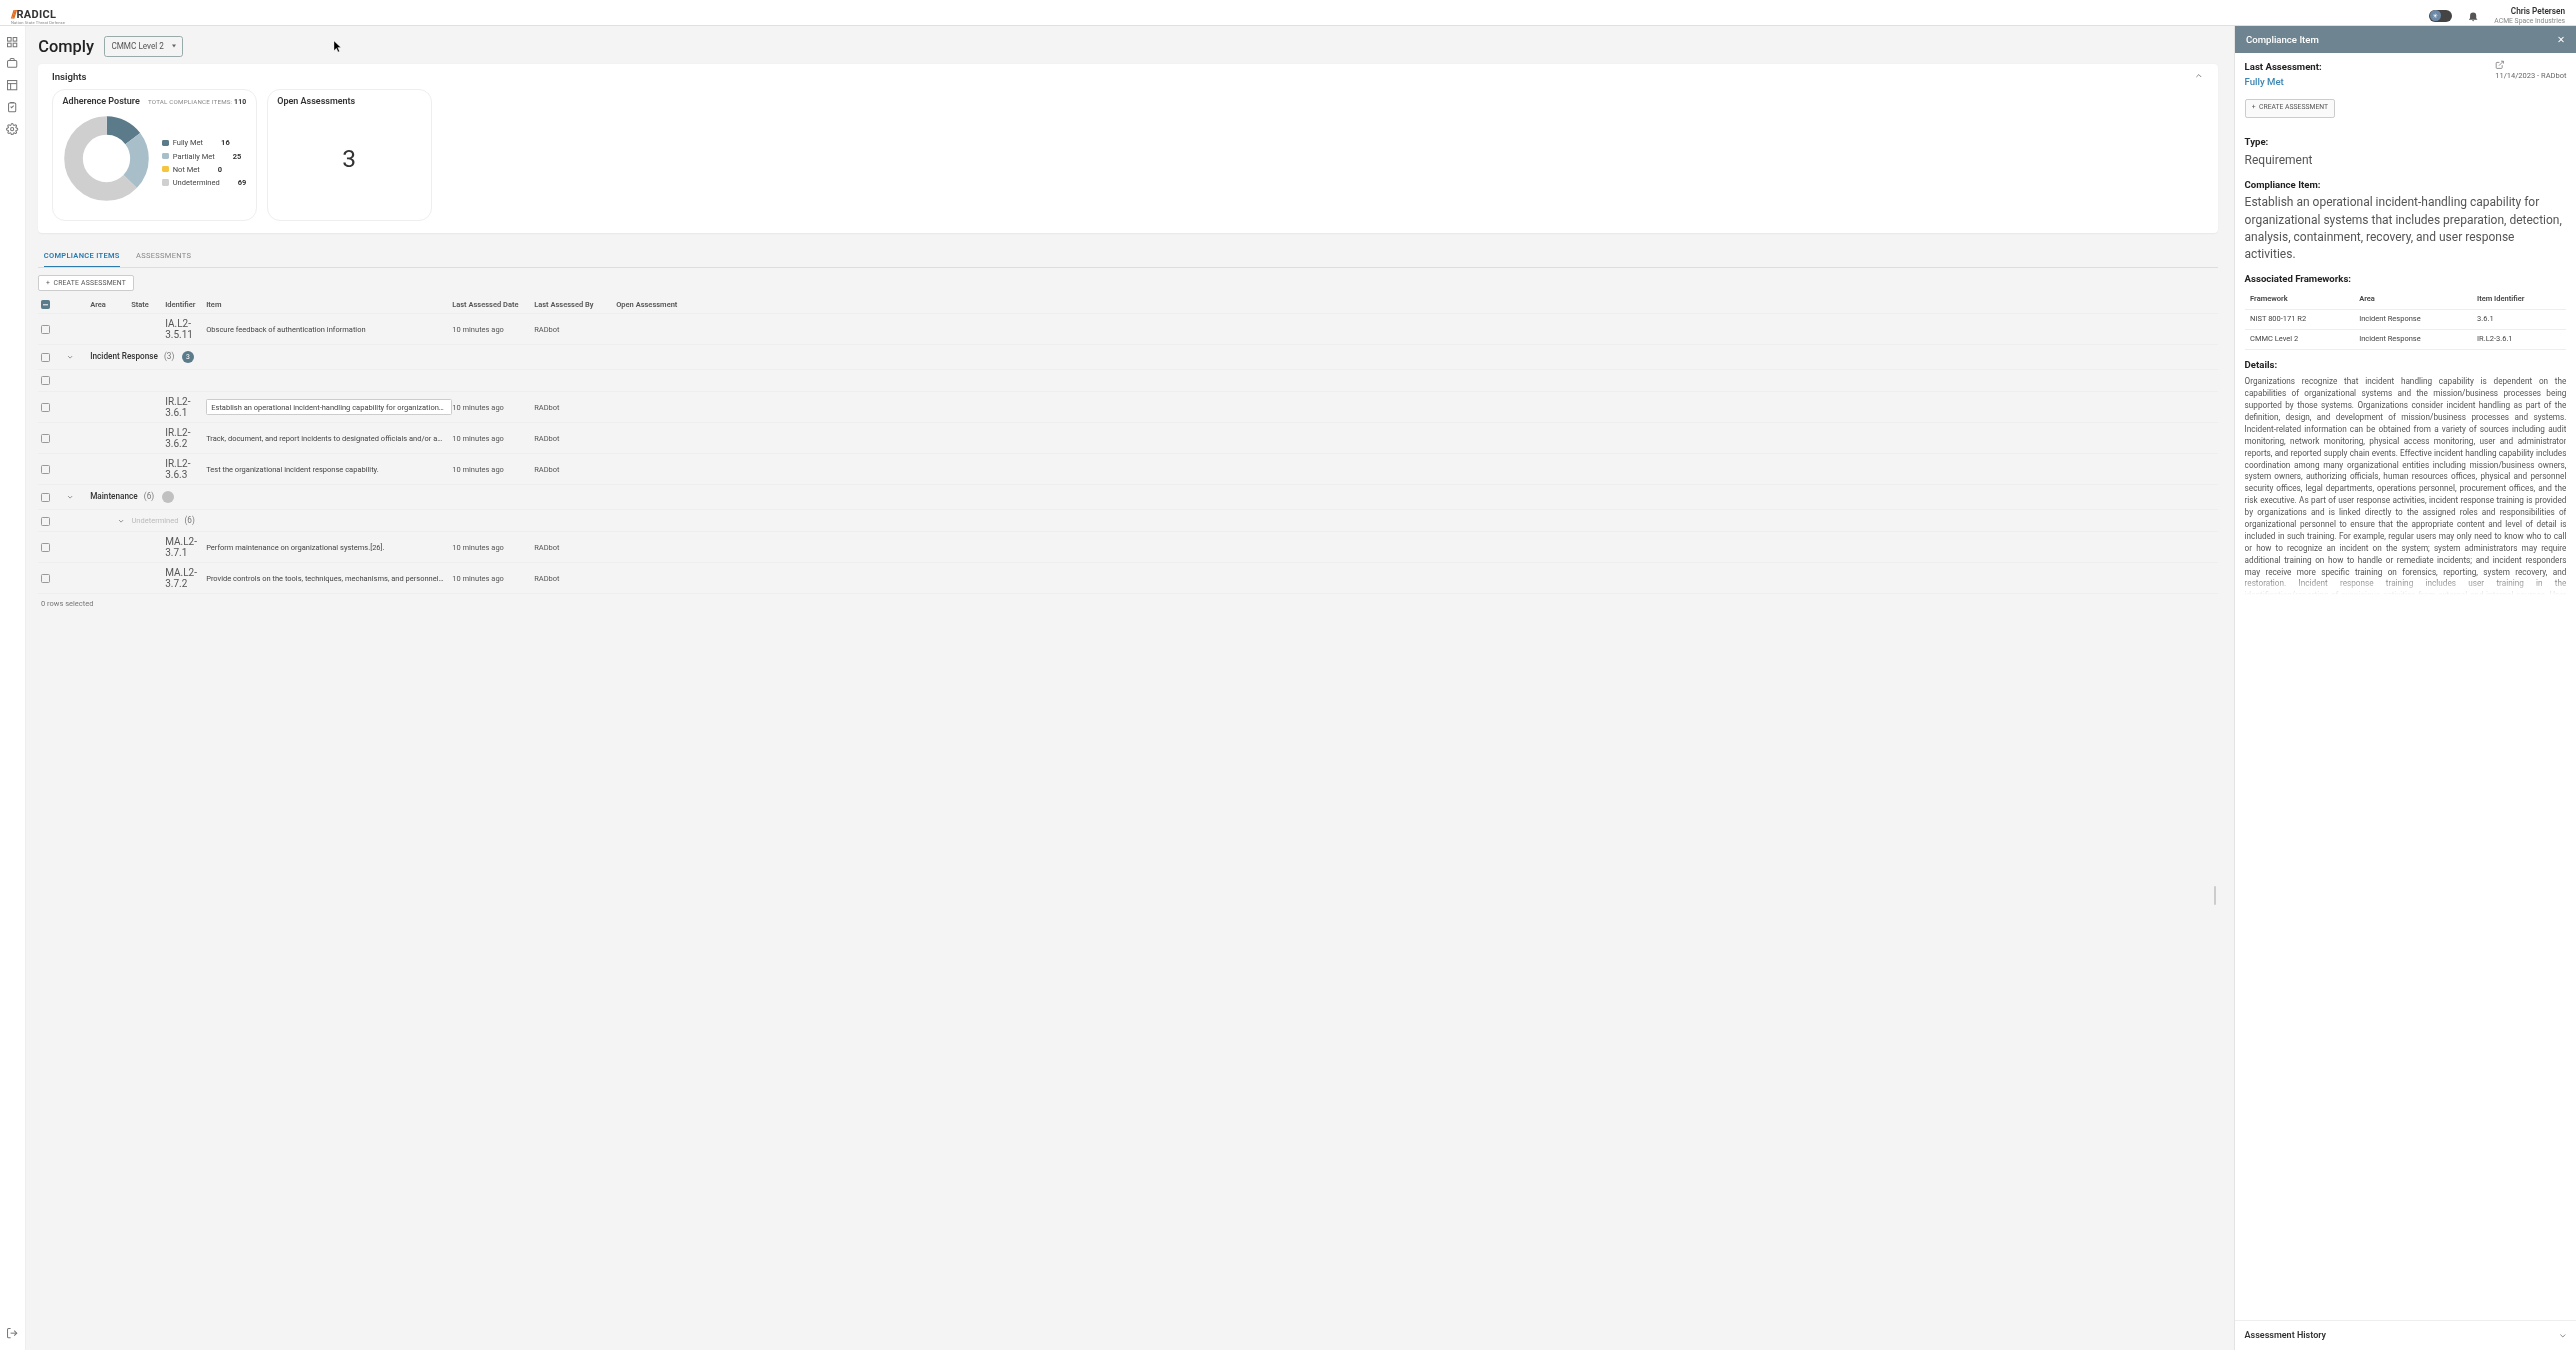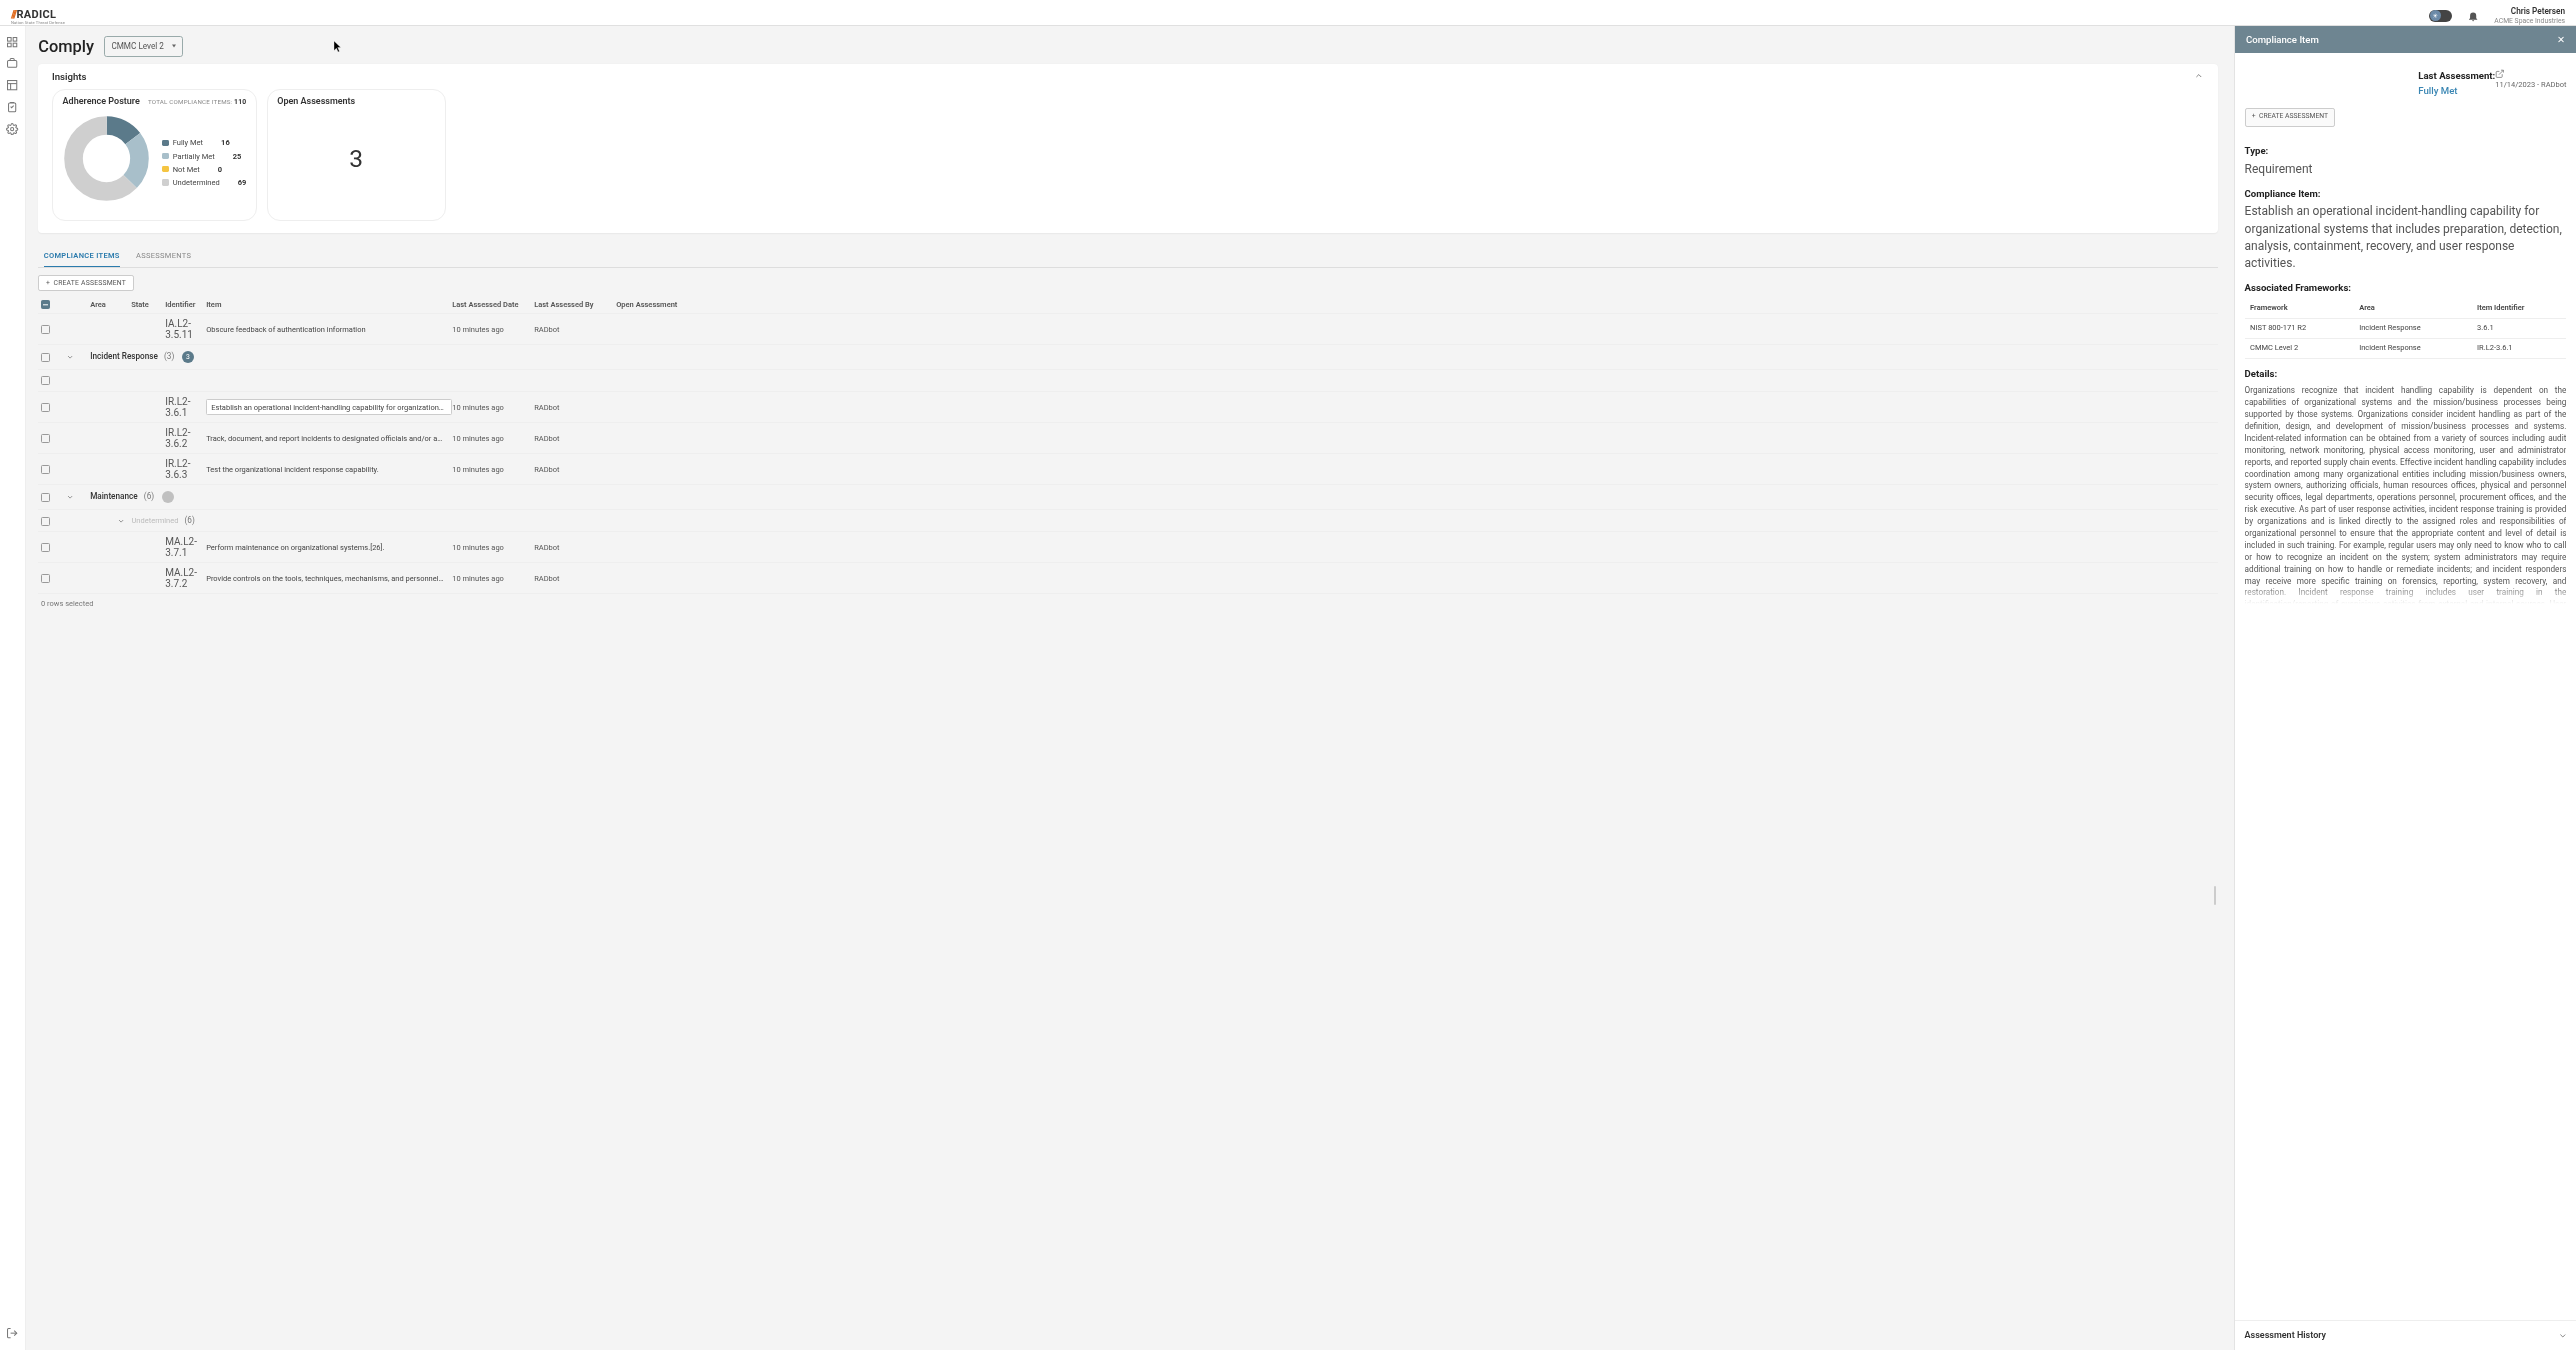--- a/index.html
+++ b/index.html
@@ -130,21 +130,21 @@
     display:flex;
     gap: 9.6px;
     margin-top: 2.7px;
   }
   .posture-card, .open-card {
     border:0.7px solid #eee;
     border-radius:13px;
     padding: 6.8px 9.6px 9.6px 9.6px;
   }
   .posture-card { width: 205px; }
-  .open-card { width: 179px; display:flex; flex-direction:column; }
+  .open-card { width: 165px; display:flex; flex-direction:column; }
   .posture-head { display:flex; justify-content:space-between; align-items:baseline; }
   .posture-title { font-size:9px; font-weight:600; }
   .total-items { font-size:6.2px; color:#888; text-transform:uppercase; letter-spacing:0.2px; }
   .total-items b { color:#333; font-size:6.8px; }
 
   .posture-body { display:flex; align-items:center; gap: 12.3px; margin-top:8.2px; }
   .donut-wrap { width:96px; height:96px; position:relative; }
   .legend { display:flex; flex-direction:column; gap:4.1px; font-size:7.5px; }
   .legend-row { display:flex; align-items:center; gap:4.1px; }
   .swatch { width:6.8px; height:6.8px; border-radius:1.4px; }
@@ -258,21 +258,21 @@
   .close-x { cursor:pointer; color:#fff; font-size:9.6px; }
 
   .panel-body {
     flex:1;
     overflow-y:auto;
     padding: 6.8px 9.6px 0 9.6px;
     font-size:8.2px;
     color:#444;
     line-height:1.45;
   }
-  .la-row { display:flex; justify-content:flex-end; align-items:flex-start;margin-top:9px; }
+  .la-row { display:flex; justify-content:space-between; align-items:flex-start; }
   .la-label { font-weight:700; font-size:9.6px; color:#222; }
   .la-value { font-size:9.6px; color:#3a86b3; font-weight:500; margin-top:1.4px; }
   .la-date { font-size:7.5px; color:#666; text-align:right; margin-top:1.4px; }
   .open-ext { width:9.6px; height:9.6px; color:#777; cursor:pointer; }
 
   .panel-create-btn {
     display:inline-flex; align-items:center; gap:3.4px;
     border:0.7px solid #ccc; border-radius:2.1px; background:#fafafa;
     padding:3.4px 6.2px; font-size:6.8px; color:#555; cursor:pointer;
     margin: 9.6px 0;

